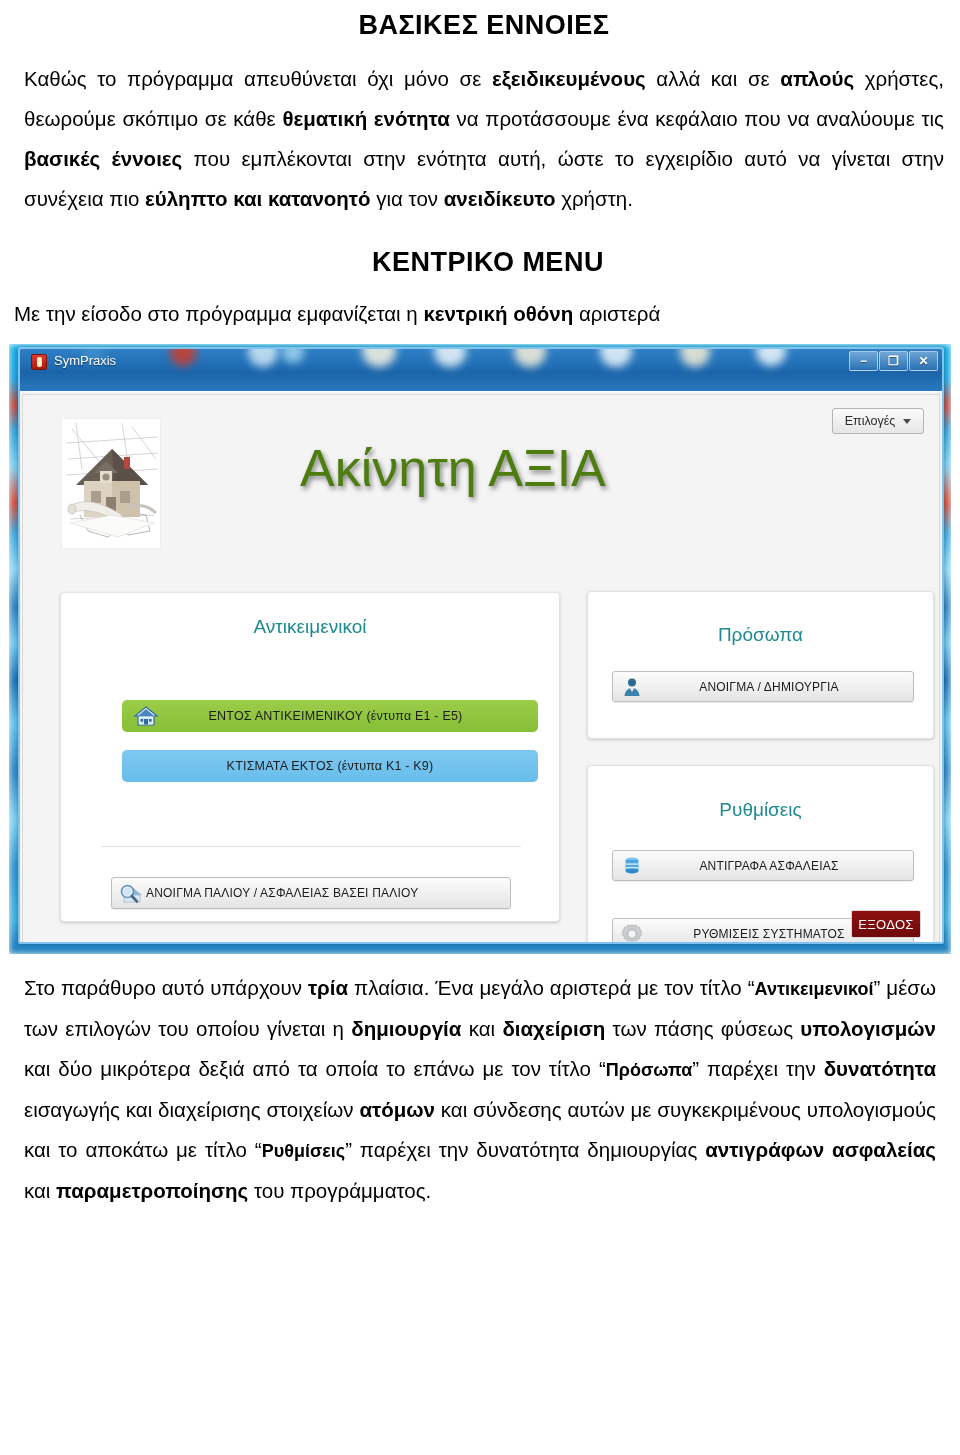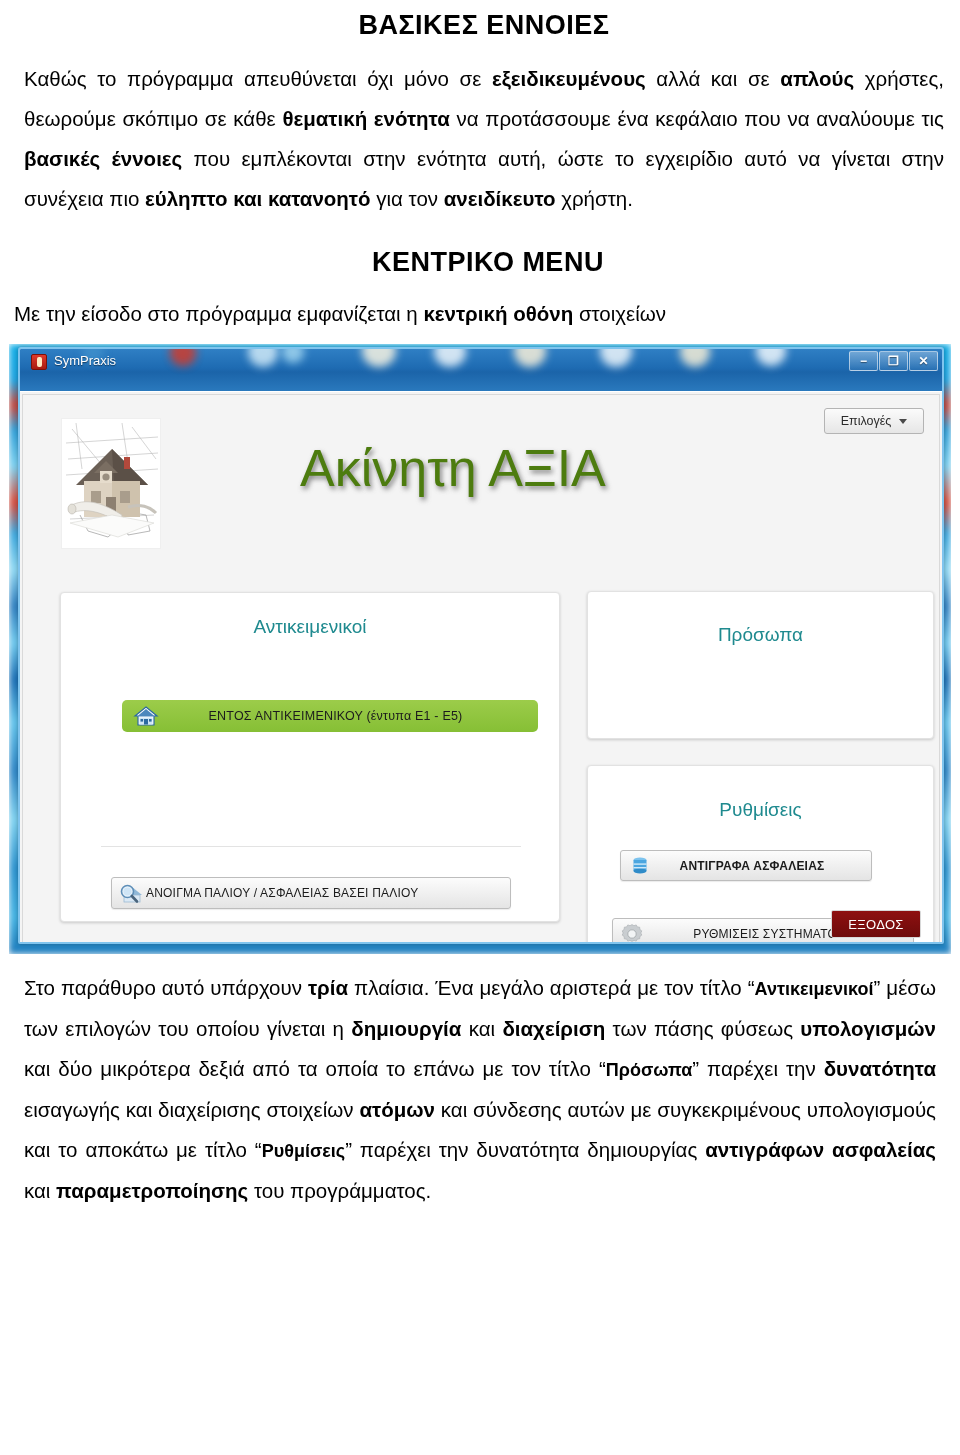--- a/index.html
+++ b/index.html
@@ -142,21 +142,21 @@
     position: absolute;
     inset: 2px;
     border: 1px solid #d9d9d9;
     background: #f4f4f4;
     pointer-events: none;
   }
 
   .options-btn {
     position: absolute;
     right: 18px; top: 16px;
-    width: 100px; height: 26px;
+    width: 92px; height: 26px;
     background: linear-gradient(180deg,#fbfbfb,#e6e6e6);
     border: 1px solid #b4b4b4;
     border-radius: 3px;
     font-size: 12.5px;
     color: #2a2a2a;
     display: flex; align-items: center; justify-content: center;
     gap: 8px;
     z-index: 4;
   }
   .options-btn .caret {
@@ -245,27 +245,27 @@
     color: #1b1b1b;
     letter-spacing: .2px;
     box-shadow: 0 1px 1px rgba(0,0,0,.08);
   }
   .grey-btn .ico { width: 26px; height: 24px; margin-left: 6px; position: relative; flex: none; }
   .grey-btn .lbl { flex: 1; text-align: center; padding-right: 20px; }
 
   #btn-open-old { left: 50px; top: 284px; width: 400px; height: 32px; }
   #btn-open-old .lbl { padding-right: 0; text-align: left; padding-left: 2px; }
   #btn-persons  { left: 24px; top: 79px;  width: 302px; height: 31px; }
-  #btn-backup   { left: 32px; top: 84px;  width: 252px; height: 31px; font-weight: bold; }
+  #btn-backup   { left: 24px; top: 84px;  width: 302px; height: 31px; }
   #btn-sysset   { left: 24px; top: 136px; width: 302px; height: 31px; margin-top: 16px; }
 
   .exit-btn {
     position: absolute;
     right: 21px; bottom: 22px;
-    width: 90px; height: 28px;
+    width: 70px; height: 28px;
     background: linear-gradient(180deg,#8e1010,#6e0b0b);
     border: 1px solid #d8d8d8;
     border-radius: 2px;
     color: #ffffff;
     font-size: 13px;
     display: flex; align-items: center; justify-content: center;
     letter-spacing: .3px;
     z-index: 4;
   }
 
@@ -278,21 +278,21 @@
 <div class="page">
 
   <div class="intro-wrap">
     <div class="doc-h1">ΒΑΣΙΚΕΣ ΕΝΝΟΙΕΣ</div>
 
     <p class="doc-p"><span>Καθώς το πρόγραμμα απευθύνεται όχι μόνο σε </span><b>εξειδικευμένους</b><span> αλλά και σε </span><b>απλούς</b><span> χρήστες, θεωρούμε σκόπιμο σε κάθε </span><b>θεματική ενότητα</b><span> να προτάσσουμε ένα κεφάλαιο που να αναλύουμε τις </span><b>βασικές έννοιες</b><span> που εμπλέκονται στην ενότητα αυτή, ώστε το εγχειρίδιο αυτό να γίνεται στην συνέχεια πιο </span><b>εύληπτο και κατανοητό</b><span> για τον </span><b>ανειδίκευτο</b><span> χρήστη.</span></p>
   </div>
 
   <div class="doc-h2">ΚΕΝΤΡΙΚΟ MENU</div>
 
-  <p class="doc-p" style="text-align:left;"><span>Με την είσοδο στο πρόγραμμα εμφανίζεται η </span><b>κεντρική οθόνη</b><span> στοιχείων</span></p>
+  <p class="doc-p" style="text-align:left;"><span>Με την είσοδο στο πρόγραμμα εμφανίζεται η </span><b>κεντρική οθόνη</b><span> αριστερά</span></p>
 
   <div class="shot">
     <div class="desktop"></div>
 
     <div class="win">
 
       <div class="titlebar">
         <span class="blob" style="left:150px;top:-9px;width:26px;height:26px;background:#cf3b2c;"></span>
         <span class="blob" style="left:228px;top:-12px;width:30px;height:30px;background:#cfe9f7;"></span>
         <span class="blob" style="left:262px;top:-8px;width:22px;height:22px;background:#9fd4ef;"></span>
@@ -377,40 +377,53 @@
                 <path d="M13 5 L22 12.5 L4 12.5 Z" fill="#4b87bd"></path>
                 <rect x="6.5" y="13.5" width="13" height="7" fill="#cfe6f7"></rect>
                 <rect x="11" y="15" width="4" height="5.5" fill="#2c6aa0"></rect>
                 <rect x="7.5" y="15" width="2.6" height="2.6" fill="#2c6aa0"></rect>
                 <rect x="16" y="15" width="2.6" height="2.6" fill="#2c6aa0"></rect>
               </svg>
             </span>
             <span class="lbl">ΕΝΤΟΣ ΑΝΤΙΚΕΙΜΕΝΙΚΟΥ (έντυπα Ε1 - Ε5)</span>
           </div>
 
+          <div class="color-btn" id="btn-blue">
+            <span class="lbl">ΚΤΙΣΜΑΤΑ ΕΚΤΟΣ (έντυπα Κ1 - Κ9)</span>
+          </div>
 
 
           <div class="divider"></div>
 
           <div class="grey-btn" id="btn-open-old">
             <span class="ico">
               <svg class="icon-svg" width="26" height="24" viewBox="0 0 26 24">
                 <path d="M14 6 L24 14 L4 14 Z" fill="#8fb8d8"></path>
                 <rect x="6" y="14" width="16" height="7" fill="#dbe9f5" stroke="#9bb9d2" stroke-width="0.8"></rect>
                 <circle cx="9.5" cy="10.5" r="6" fill="#eaf4fc" stroke="#5f8fb8" stroke-width="1.6"></circle>
                 <circle cx="9.5" cy="10.5" r="4" fill="#cfe5f6"></circle>
                 <path d="M13.8 15 L19 20.5" stroke="#49647c" stroke-width="2.6" stroke-linecap="round"></path>
               </svg>
             </span>
             <span class="lbl">ΑΝΟΙΓΜΑ ΠΑΛΙΟΥ / ΑΣΦΑΛΕΙΑΣ ΒΑΣΕΙ ΠΑΛΙΟΥ</span>
           </div>
         </div>
 
         <div class="panel" id="panel-pers">
           <div class="panel-title">Πρόσωπα</div>
+          <div class="grey-btn" id="btn-persons">
+            <span class="ico">
+              <svg class="icon-svg" width="26" height="24" viewBox="0 0 26 24">
+                <circle cx="13" cy="7.5" r="4" fill="#2e6b93"></circle>
+                <path d="M5.5 21 C6 15.5 9.5 13 13 13 C16.5 13 20 15.5 20.5 21 Z" fill="#3d82ae"></path>
+                <path d="M11 13.4 L13 17 L15 13.4 L13 12.4 Z" fill="#e9f1f7"></path>
+              </svg>
+            </span>
+            <span class="lbl">ΑΝΟΙΓΜΑ / ΔΗΜΙΟΥΡΓΙΑ</span>
+          </div>
         </div>
 
         <div class="panel" id="panel-set">
           <div class="panel-title">Ρυθμίσεις</div>
 
           <div class="grey-btn" id="btn-backup">
             <span class="ico">
               <svg class="icon-svg" width="26" height="24" viewBox="0 0 26 24">
                 <ellipse cx="13" cy="6" rx="6.5" ry="2.6" fill="#7cc3ee"></ellipse>
                 <rect x="6.5" y="6" width="13" height="11" fill="#4ca6e0"></rect>

